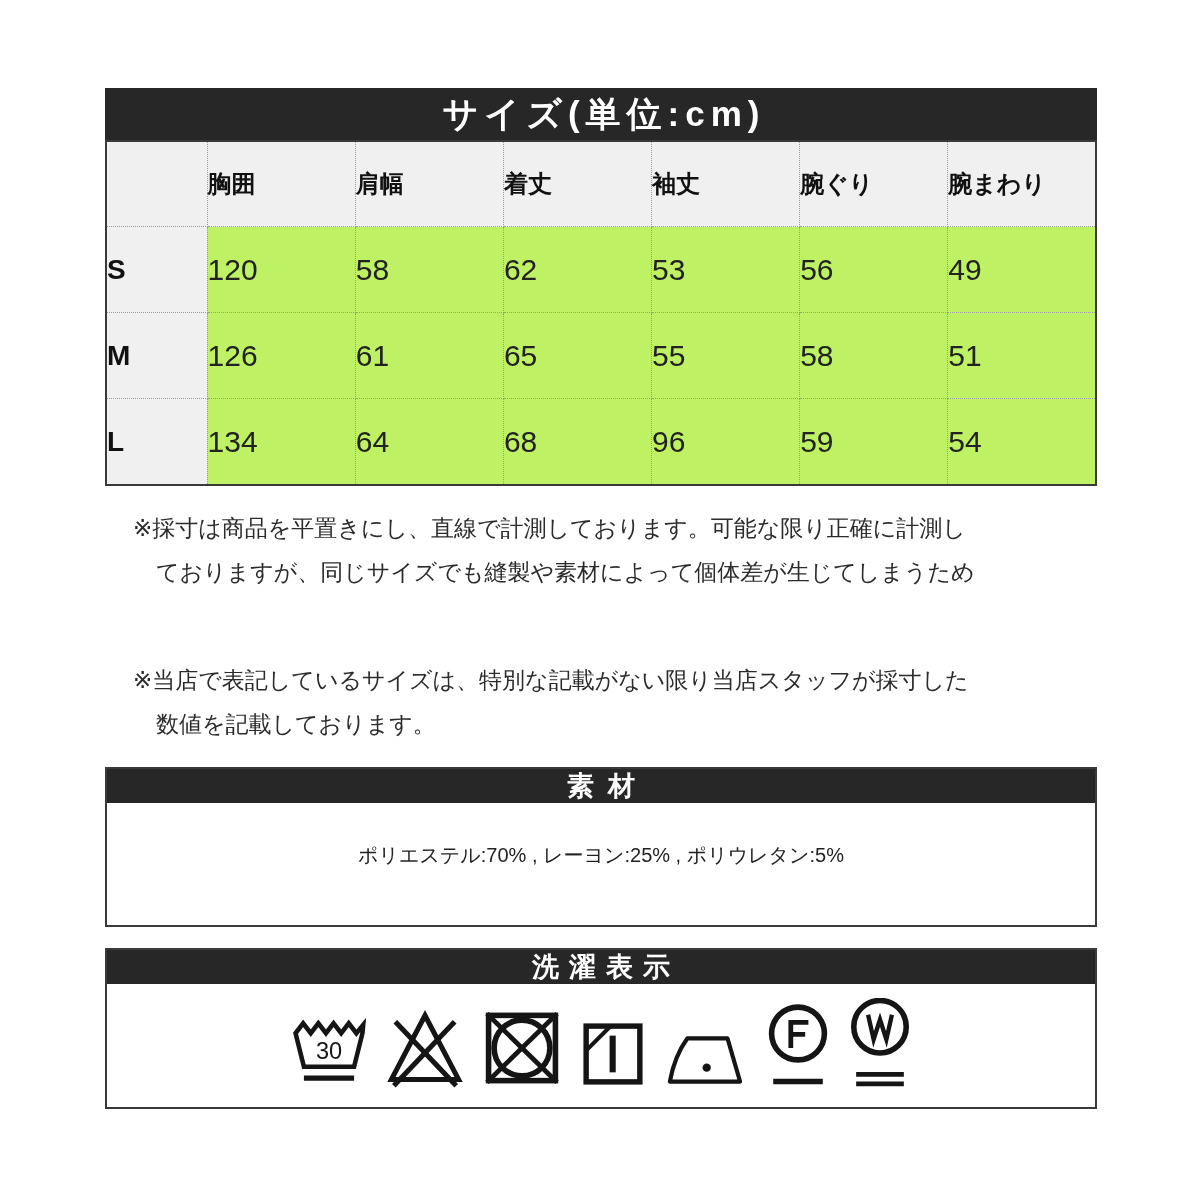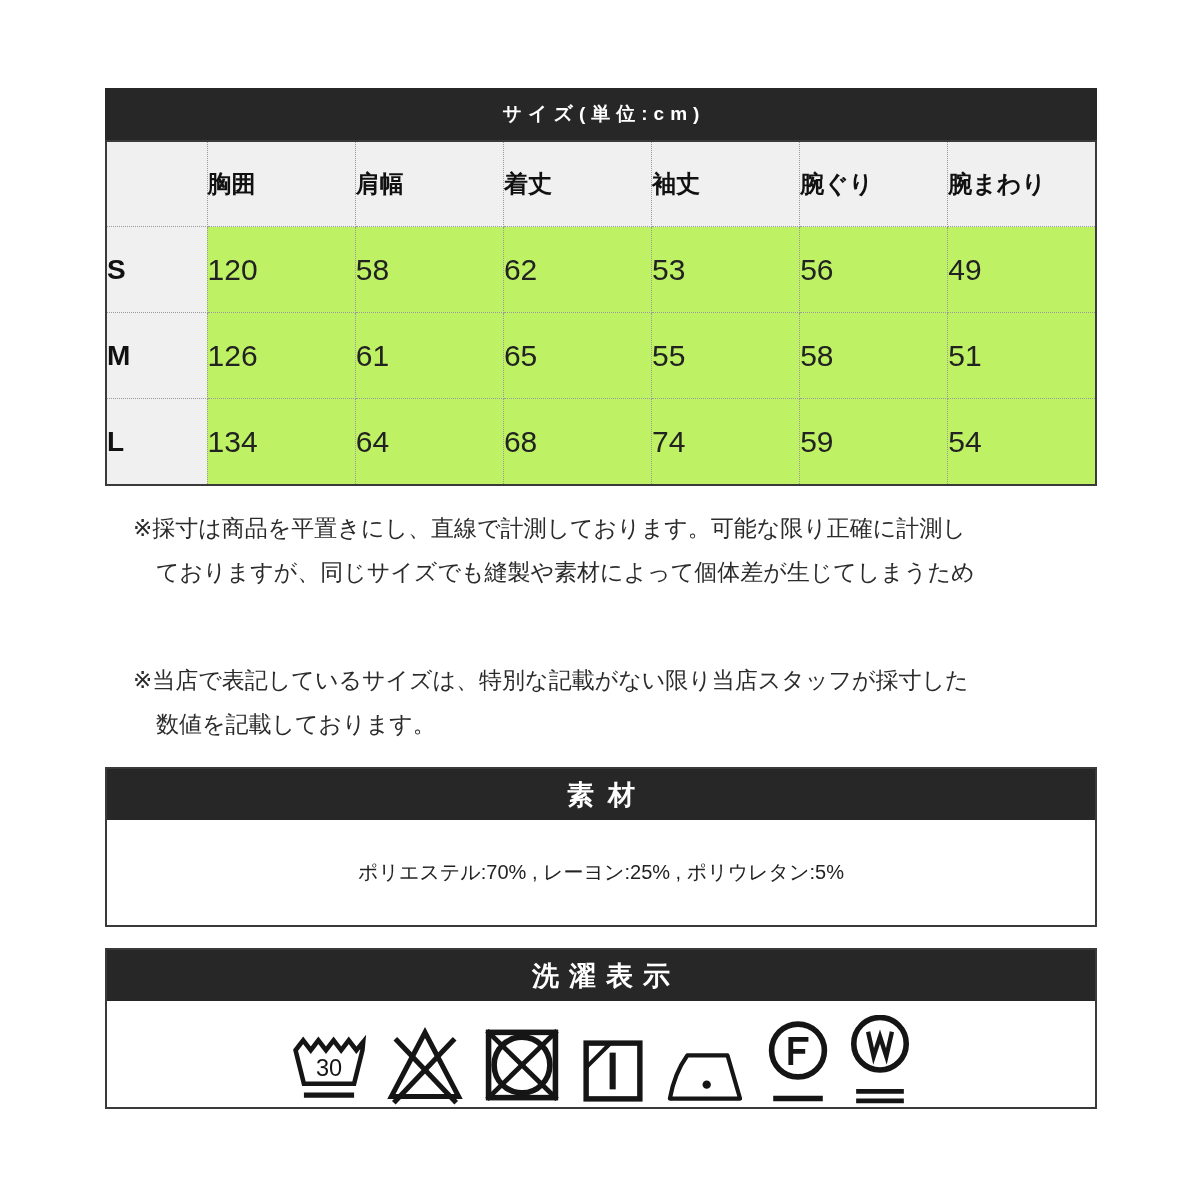--- a/index.html
+++ b/index.html
@@ -5,22 +5,22 @@
   html,body{margin:0;padding:0;background:#ffffff;}
   .canvas{
     position:relative;width:1200px;height:1200px;background:#ffffff;overflow:hidden;
     font-family:"Liberation Sans","DejaVu Sans",sans-serif;color:#1f1f1f;
   }
   
   .bar{
     background:#272727;color:#ffffff;font-weight:bold;text-align:center;
     display:flex;align-items:center;justify-content:center;
   }
-  .size-bar{height:52px;font-size:19px;letter-spacing:6px;padding-left:6px;}
-  .box-bar{height:51px;font-size:27px;}
+  .size-bar{height:52px;font-size:35px;letter-spacing:6px;padding-left:6px;}
+  .box-bar{height:34px;font-size:27px;}
   .material-bar{letter-spacing:14px;padding-left:14px;}
   .wash-bar{letter-spacing:10px;padding-left:10px;}
   
   .size-section{position:absolute;left:105px;top:88px;width:992px;}
   table.size{
     width:992px;border-collapse:collapse;table-layout:fixed;
     border:2px solid #3a3a3a;background:#ffffff;
   }
   table.size th,table.size td{
     border:1px dotted #9a9a9a;text-align:left;vertical-align:middle;padding:0;
@@ -96,21 +96,21 @@
         <td class="val">65</td>
         <td class="val">55</td>
         <td class="val">58</td>
         <td class="val">51</td>
       </tr>
       <tr>
         <td class="rlabel">L</td>
         <td class="val">134</td>
         <td class="val">64</td>
         <td class="val">68</td>
-        <td class="val">74</td>
+        <td class="val">96</td>
         <td class="val">59</td>
         <td class="val">54</td>
       </tr>
     </tbody>
       </table>
   </section>
 
   <div class="note note-1">
     <div>※採寸は商品を平置きにし、直線で計測しております。可能な限り正確に計測し</div>
     <div class="cont">ておりますが、同じサイズでも縫製や素材によって個体差が生じてしまうため</div>

